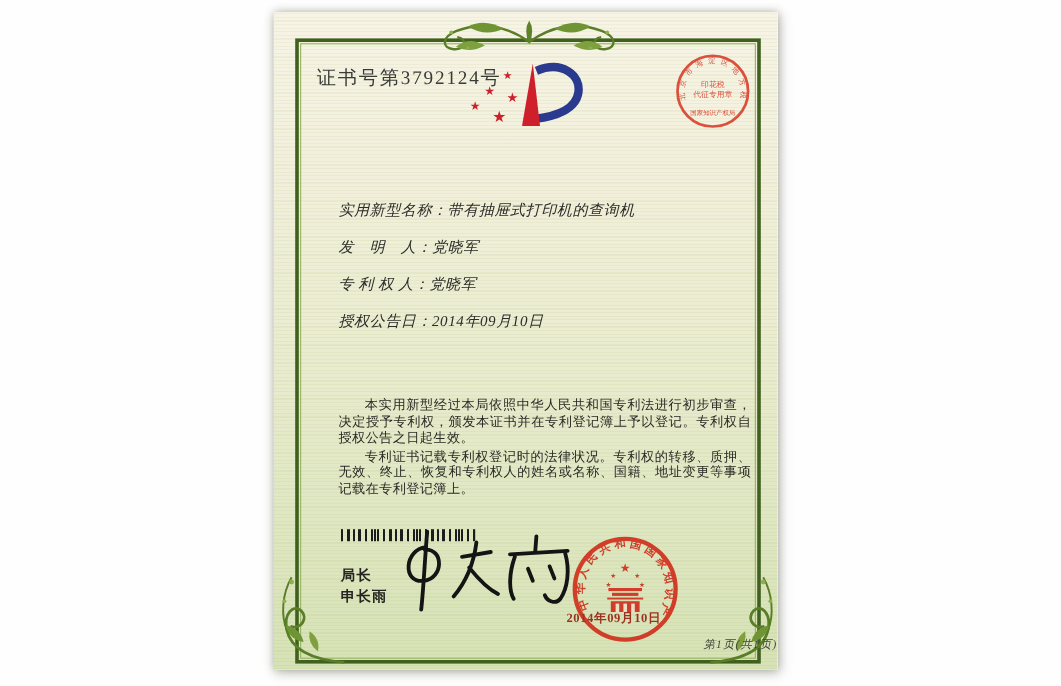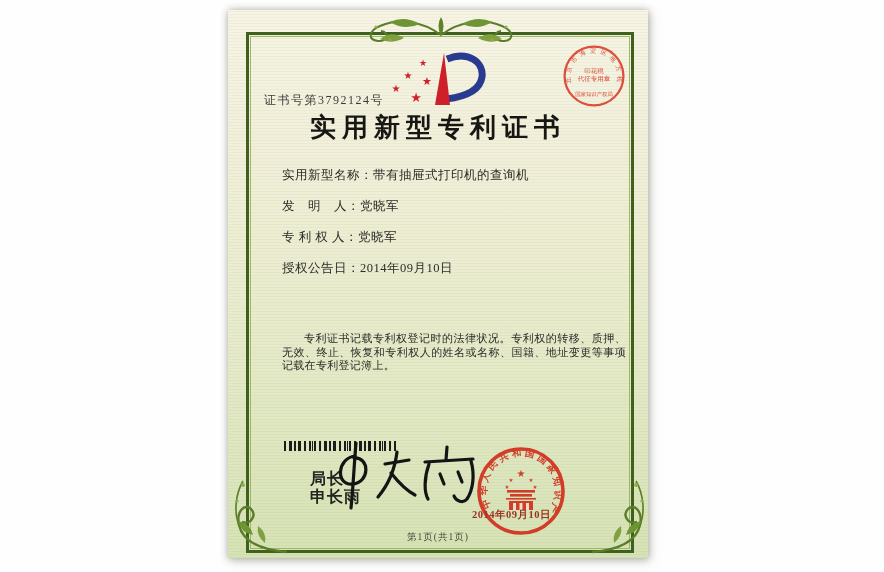--- a/index.html
+++ b/index.html
@@ -18,52 +18,52 @@
   .frame{
     position:absolute;left:18px;right:14px;top:22px;bottom:5px;
     border:3px solid #40601e;
   }
   .frame-inner{
     position:absolute;left:1px;right:1px;top:1px;bottom:1px;
     border:1px solid #9cb768;
   }
   .cert-no{
     position:absolute;left:36px;top:45px;
-    font-size:12px;letter-spacing:1.5px;color:#3a3a38;white-space:nowrap;margin-top:37px;
+    font-size:16px;letter-spacing:1.5px;color:#3a3a38;white-space:nowrap;
   }
   .logo{position:absolute;left:155px;top:40px;width:125px;height:66px;}
   .corner-stamp{position:absolute;left:334px;top:34px;width:64px;height:64px;opacity:.9;}
   .title{
     position:absolute;left:0;top:100px;width:100%;text-align:center;
     font-size:26px;font-weight:bold;letter-spacing:6px;color:#161613;white-space:nowrap;
   }
   .fields{position:absolute;left:54px;top:150px;width:330px;}
-  .field-line{height:31px;display:flex;align-items:center;font-size:12.5px;color:#2c2c28;letter-spacing:.5px;white-space:nowrap;}
+  .field-line{height:31px;display:flex;align-items:center;font-size:12.5px;color:#2c2c28;letter-spacing:.5px;white-space:nowrap;font-style:italic;}
   .field-line .lab{font-weight:500;}
   .bodytext{
     position:absolute;left:54px;top:322px;width:344px;
     font-size:11px;line-height:13.6px;color:#2a2a26;text-align:justify;letter-spacing:.3px;
   }
   .bodytext p{margin:0 0 2px 0;text-indent:2em;}
   .barcode{
     position:absolute;left:56px;top:431px;width:112px;height:10px;
     background:
       repeating-linear-gradient(90deg,#1c1c1c 0 2px,rgba(0,0,0,0) 2px 5px),
       repeating-linear-gradient(90deg,#1c1c1c 0 1px,rgba(0,0,0,0) 1px 7px);
   }
-  .signer{position:absolute;left:56px;top:460px;font-size:16px;font-weight:bold;color:#23231f;line-height:18px;letter-spacing:1px;margin-left:26px;}
+  .signer{position:absolute;left:56px;top:460px;font-size:12px;font-weight:bold;color:#23231f;line-height:18px;letter-spacing:1px;}
   .signature{position:absolute;left:95px;top:430px;width:170px;height:82px;}
   .seal{position:absolute;left:248px;top:436px;width:90px;height:90px;}
   .seal-date{
     position:absolute;left:244px;top:498px;width:124px;
     font-size:10.5px;font-weight:bold;color:#9c3322;letter-spacing:.5px;white-space:nowrap;
   }
   .page-footer{
-    position:absolute;left:0;top:521px;width:100%;text-align:center;
-    font-size:9.5px;color:#44463c;letter-spacing:1px;
+    position:absolute;left:0;top:521px;width:100%;text-align:right;
+    font-size:9.5px;color:#44463c;letter-spacing:1px;font-style:italic;
   }
   .ornament-top{position:absolute;left:128px;top:3px;width:170px;height:36px;}
   .flourish{position:absolute;top:462px;width:62px;height:84px;}
   .flourish.bl{left:1px;}
   .flourish.br{right:-2px;transform:scaleX(-1);}
   .seal-ring-text{font-family:"Liberation Serif","DejaVu Serif",serif;}
 </style>
 </head>
 <body>
 
@@ -122,21 +122,20 @@
         <path id="stampRing" d="M9,38 A23,23 0 1 1 53,38" fill="none"></path>
       </defs>
     <text class="seal-ring-text" font-size="6" fill="#d8402c">
       <textPath href="#stampRing" textLength="104">北京市海淀区地方税务局</textPath>
     </text>
     <text x="31" y="28" font-size="6.3" fill="#d8402c" text-anchor="middle">印花税</text>
     <text x="31" y="36" font-size="6.3" fill="#d8402c" text-anchor="middle">代征专用章</text>
     <text x="31" y="50" font-size="5.2" fill="#d8402c" text-anchor="middle">国家知识产权局</text>
   </svg>
 
-  <div class="title">实用新型专利证书</div>
 
   <div class="fields">
     <div class="field-line">
       <span class="lab">实用新型名称：</span>
       <span class="val">带有抽屉式打印机的查询机</span>
     </div>
     <div class="field-line">
       <span class="lab">发　明　人：</span>
       <span class="val">党晓军</span>
     </div>
@@ -144,20 +143,21 @@
       <span class="lab">专 利 权 人：</span>
       <span class="val">党晓军</span>
     </div>
     <div class="field-line">
       <span class="lab">授权公告日：</span>
       <span class="val">2014年09月10日</span>
     </div>
   </div>
 
   <div class="bodytext">
+    <p>本实用新型经过本局依照中华人民共和国专利法进行初步审查，决定授予专利权，颁发本证书并在专利登记簿上予以登记。专利权自授权公告之日起生效。</p>
     <p>专利证书记载专利权登记时的法律状况。专利权的转移、质押、无效、终止、恢复和专利权人的姓名或名称、国籍、地址变更等事项记载在专利登记簿上。</p>
   </div>
 
   <div class="barcode"></div>
 
   <div class="signer">
     <div>局长</div>
     <div>申长雨</div>
   </div>
 

